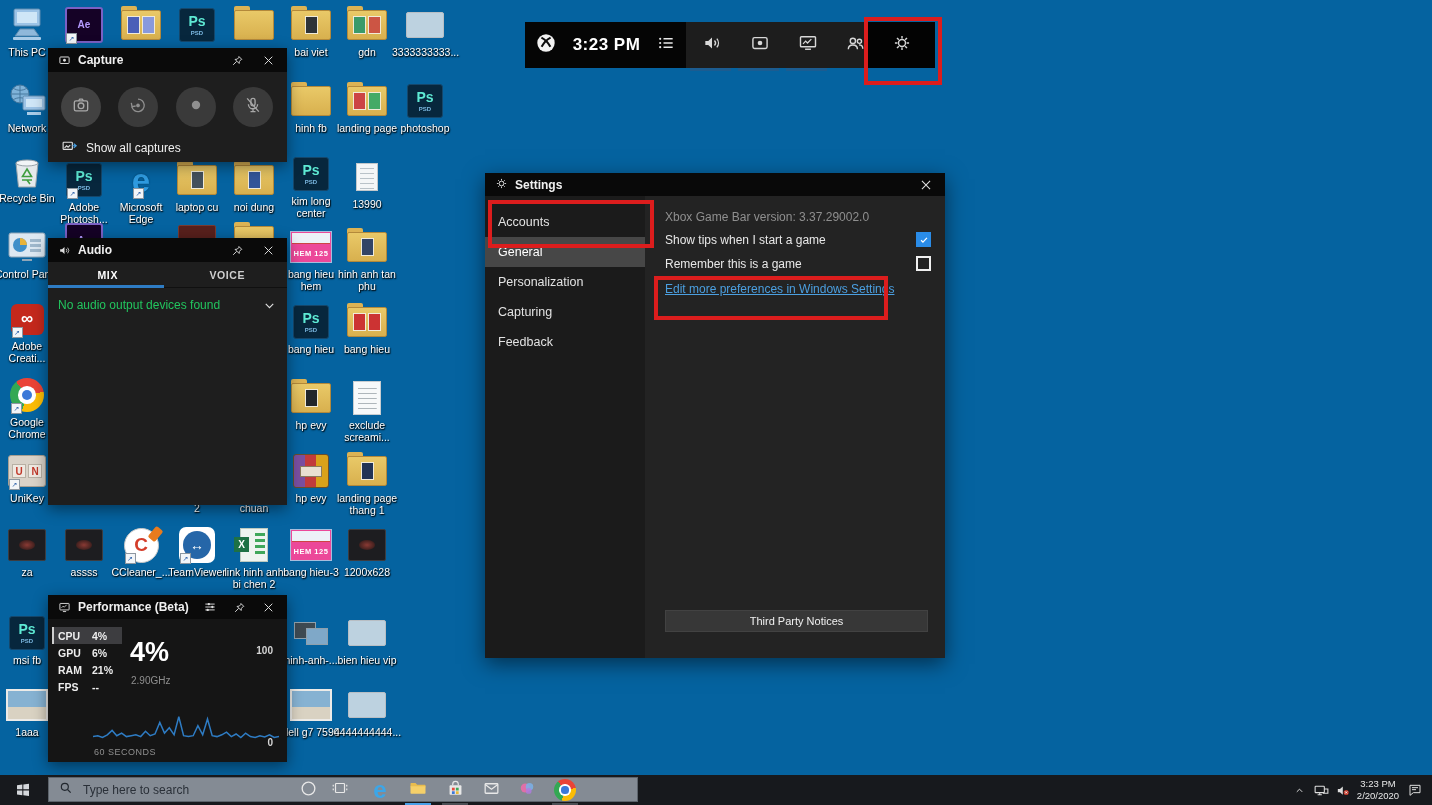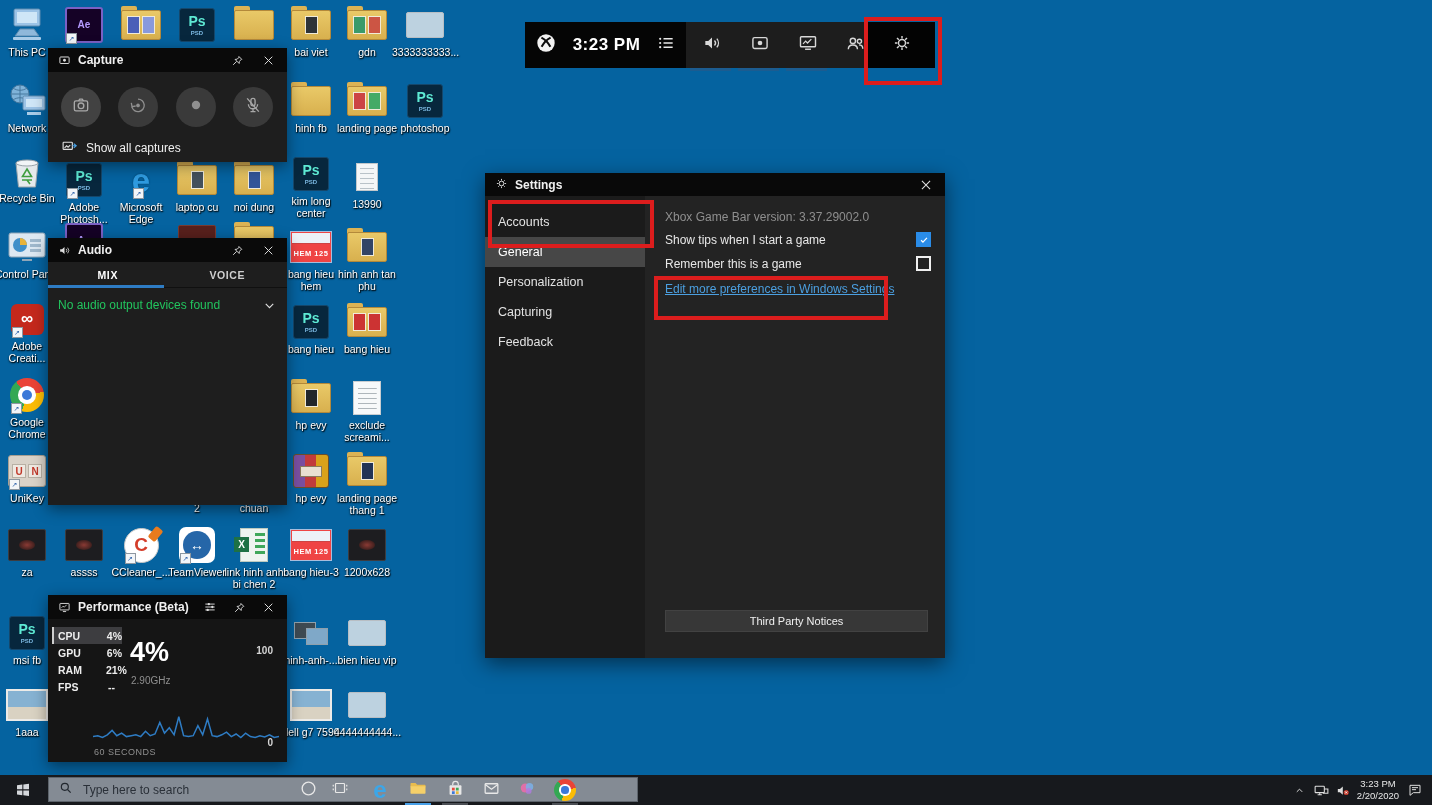--- a/index.html
+++ b/index.html
@@ -41,21 +41,21 @@
   .xl{position:relative;width:26px;height:32px;background:#eef4f0;border:1px solid #bccac0;}
   .xl em{position:absolute;left:-7px;top:8px;width:15px;height:15px;background:#1e7145;color:#fff;font-style:normal;font-weight:bold;font-size:10px;display:flex;align-items:center;justify-content:center;}
   .xl i{position:absolute;right:2px;top:4px;bottom:4px;width:10px;background:repeating-linear-gradient(#3fa75a 0 3px,#eef4f0 3px 6px);}
   .rar{position:relative;width:34px;height:32px;border-radius:3px;border:1px solid #6b4e2a;
     background:linear-gradient(90deg,#7a4fa0 0 32%,#c23b3b 32% 64%,#d9a21a 64% 100%);display:flex;align-items:center;justify-content:center;}
   .rar span{width:20px;height:9px;background:#e9e1d1;border:1px solid #8a7c5e;}
   .ccl{position:relative;width:33px;height:33px;border-radius:50%;background:#fff;border:1px solid #c8c8c8;display:flex;align-items:center;justify-content:center;}
   .ccl b{color:#d43d2a;font-size:19px;} .ccl i{position:absolute;right:-2px;top:-2px;width:9px;height:14px;background:#e87b1e;transform:rotate(40deg);border-radius:2px;}
   .tv{width:36px;height:36px;border-radius:7px;background:#fff;display:flex;align-items:center;justify-content:center;}
   .tv span{width:28px;height:28px;border-radius:50%;background:#2566a8;color:#fff;display:flex;align-items:center;justify-content:center;font-weight:bold;font-size:14px;}
-  .hem{width:40px;height:30px;background:#ef4444;border:1px solid #a7bddd;display:flex;flex-direction:column;}
+  .hem{width:40px;height:30px;background:#ec4899;border:1px solid #a7bddd;display:flex;flex-direction:column;}
   .hem i{height:10px;background:#edf1f7;border-bottom:1px solid #c44;margin:1px 1px 0 1px;}
   .hem b{flex:1;display:flex;align-items:center;justify-content:center;color:#fff;font-size:7.5px;letter-spacing:.5px;}
   .edge-e{color:#2f9be0;font-size:33px;font-weight:bold;line-height:1;text-shadow:0 0 2px rgba(0,0,0,.4);}
   .imgsm{position:relative;width:34px;height:26px;}
   .imgsm i{position:absolute;width:20px;height:15px;background:#cfd8df;border:1px solid #8fa0ac;}
   .imgsm i:first-child{left:0;top:2px;background:#3e4a52;} .imgsm i:last-child{right:0;bottom:1px;background:#7fa8c8;}
   
   .widget{position:absolute;z-index:5;box-shadow:0 4px 14px rgba(0,0,0,.45);}
   .w-title{height:24px;background:#0a0a0a;display:flex;align-items:center;padding:0 10px;gap:7px;}
   .w-title .wt-label{color:#f0f0f0;font-size:12px;font-weight:bold;flex:1;white-space:nowrap;}
@@ -68,21 +68,21 @@
   
   .aud-body{background:#1e1e1e;height:243px;position:relative;}
   .aud-tabs{display:flex;height:25px;border-bottom:1px solid #101010;position:relative;}
   .aud-tab{flex:1;display:flex;align-items:center;justify-content:center;font-size:10.5px;font-weight:bold;letter-spacing:.6px;color:#cfcfcf;position:relative;}
   .aud-tab.active{color:#fff;}
   .aud-tab.active::after{content:'';position:absolute;left:0;right:4px;bottom:-1px;height:3px;background:#2e7cc4;}
   .aud-row{position:absolute;left:10px;right:10px;top:36px;display:flex;align-items:flex-start;justify-content:space-between;color:#22c55e;font-size:12px;}
   
   .perf-body{background:#151515;height:143px;position:relative;}
   .perf-stats{position:absolute;left:4px;top:8px;width:70px;}
-  .perf-row{height:17px;display:flex;align-items:center;padding-left:6px;gap:24px;color:#ededed;font-size:10.5px;font-weight:bold;}
+  .perf-row{height:17px;display:flex;align-items:center;padding-left:6px;gap:8px;color:#ededed;font-size:10.5px;font-weight:bold;}
   .perf-row.sel{background:#3d3d40;border-left:2px solid #cfcfcf;padding-left:4px;}
   .perf-big{position:absolute;left:82px;top:18px;color:#fff;font-size:27px;font-weight:bold;}
   .perf-freq{position:absolute;left:83px;top:56px;color:#8f8f8f;font-size:10px;}
   .perf-100{position:absolute;right:14px;top:26px;color:#d5d5d5;font-size:10px;font-weight:bold;}
   .perf-0{position:absolute;right:14px;top:118px;color:#d5d5d5;font-size:10px;font-weight:bold;}
   .perf-x{position:absolute;left:46px;top:128px;color:#8f8f8f;font-size:9px;letter-spacing:.5px;}
   
   #settings{position:absolute;left:485px;top:173px;width:460px;height:485px;z-index:6;box-shadow:0 6px 20px rgba(0,0,0,.5);}
   .set-title{height:23px;background:#090909;display:flex;align-items:center;padding:0 10px;gap:7px;}
   .set-title .wt-label{color:#f0f0f0;font-size:12px;font-weight:bold;flex:1;}

